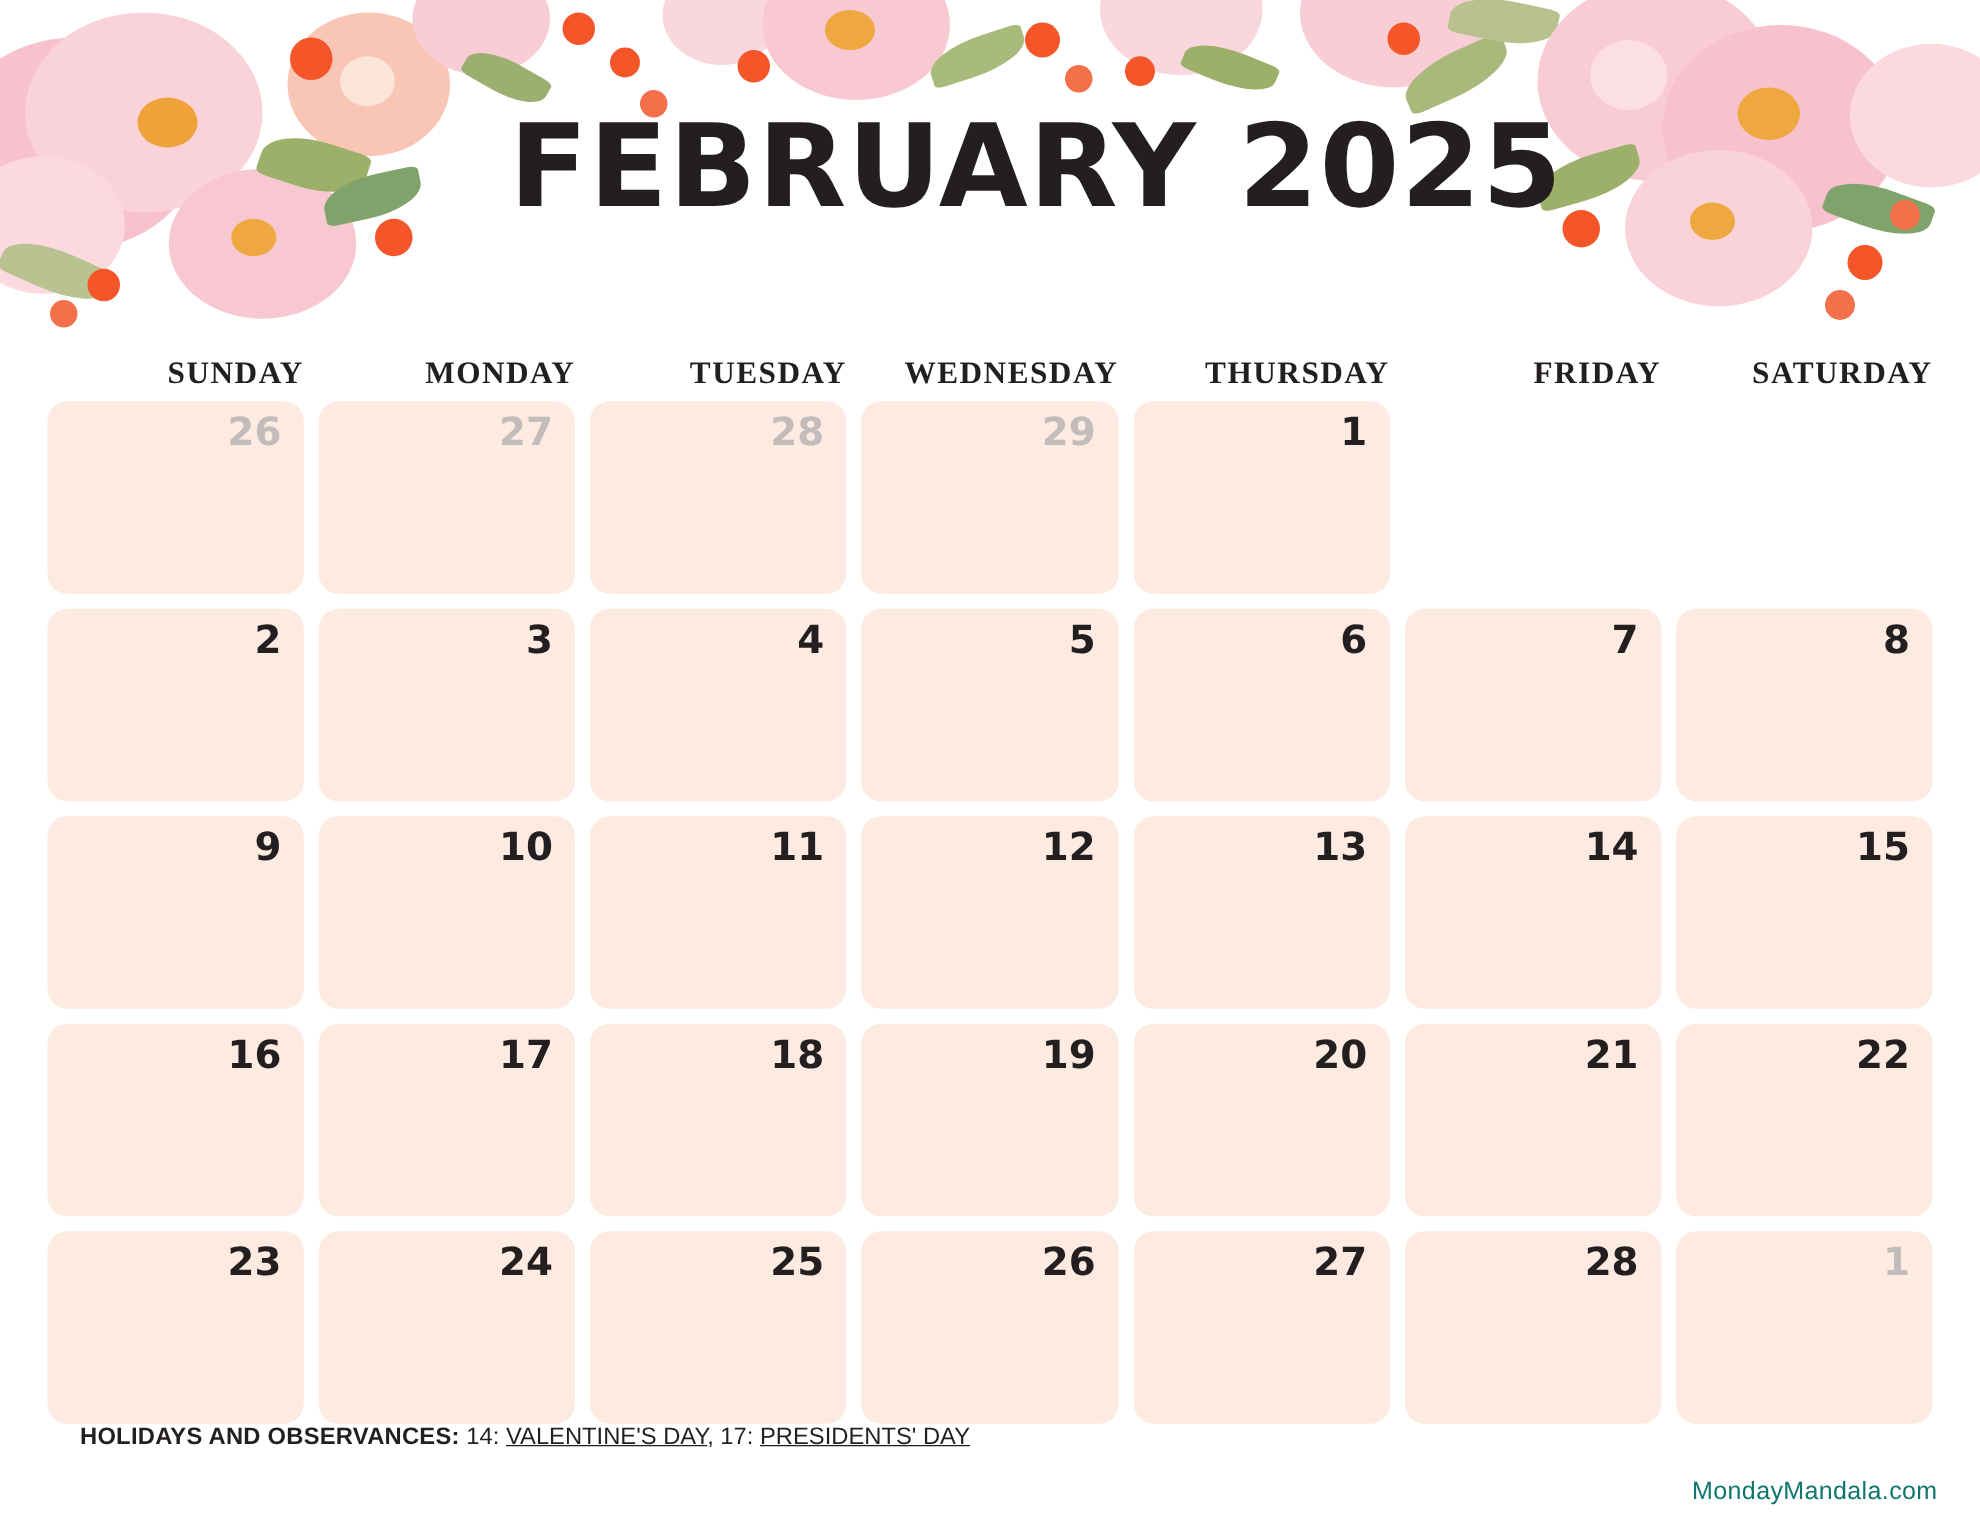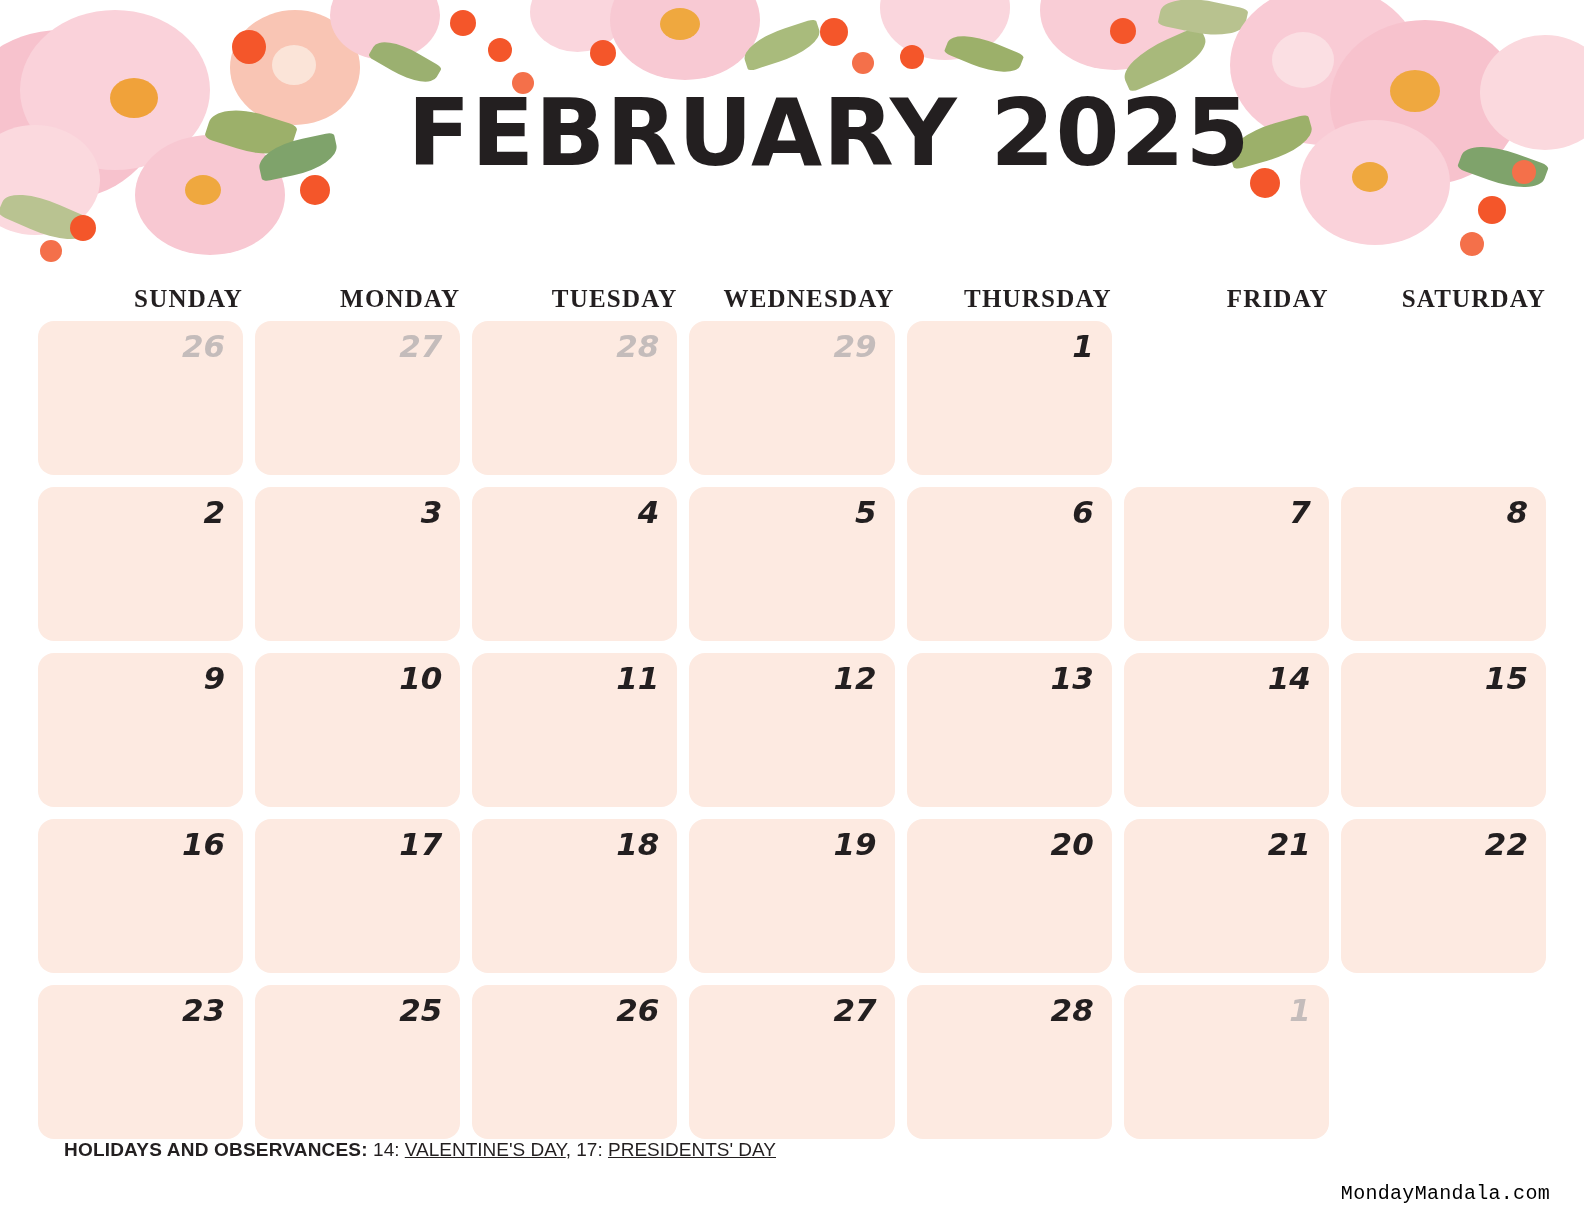--- a/index.html
+++ b/index.html
@@ -77,21 +77,20 @@
   }
   .week {
     display: grid;
     grid-template-columns: repeat(7, 1fr);
     column-gap: 12px;
   }
   .cell {
     background: #fdeae1;
     border-radius: 16px;
     position: relative;
-    font-style: italic;
   }
   .daynum {
     position: absolute;
     top: 10px;
     right: 18px;
     font-family: "DejaVu Sans", sans-serif;
     font-weight: bold;
     font-size: 31px;
     color: #231f20;
     line-height: 1;
@@ -114,23 +113,23 @@
     font-weight: bold;
     letter-spacing: 0.2px;
   }
   .footer .obs {
     text-decoration: underline;
   }
   .brand {
     position: absolute;
     right: 34px;
     top: 1182px;
-    font-family: Liberation Mono, monospace;
+    font-family: Liberation Sans, sans-serif;
     font-size: 20px;
-    color: #000000;
+    color: #0f766e;
     letter-spacing: 0.3px;
   }
 </style>
 </head>
 <body>
 
 <div class="floral-band">
 
   <div class="blob" style="left:-40px; top:30px; width:200px; height:170px; background:#f7c2cd;"></div>
   <div class="blob" style="left:20px; top:10px; width:190px; height:160px; background:#fad2da;"></div>
@@ -288,20 +287,23 @@
       <div class="cell">
           <span class="daynum">22</span>
         </div>
     </div>
 
     <div class="week">
       <div class="cell">
           <span class="daynum">23</span>
         </div>
       <div class="cell">
+          <span class="daynum">24</span>
+        </div>
+      <div class="cell">
           <span class="daynum">25</span>
         </div>
       <div class="cell">
           <span class="daynum">26</span>
         </div>
       <div class="cell">
           <span class="daynum">27</span>
         </div>
       <div class="cell">
           <span class="daynum">28</span>

